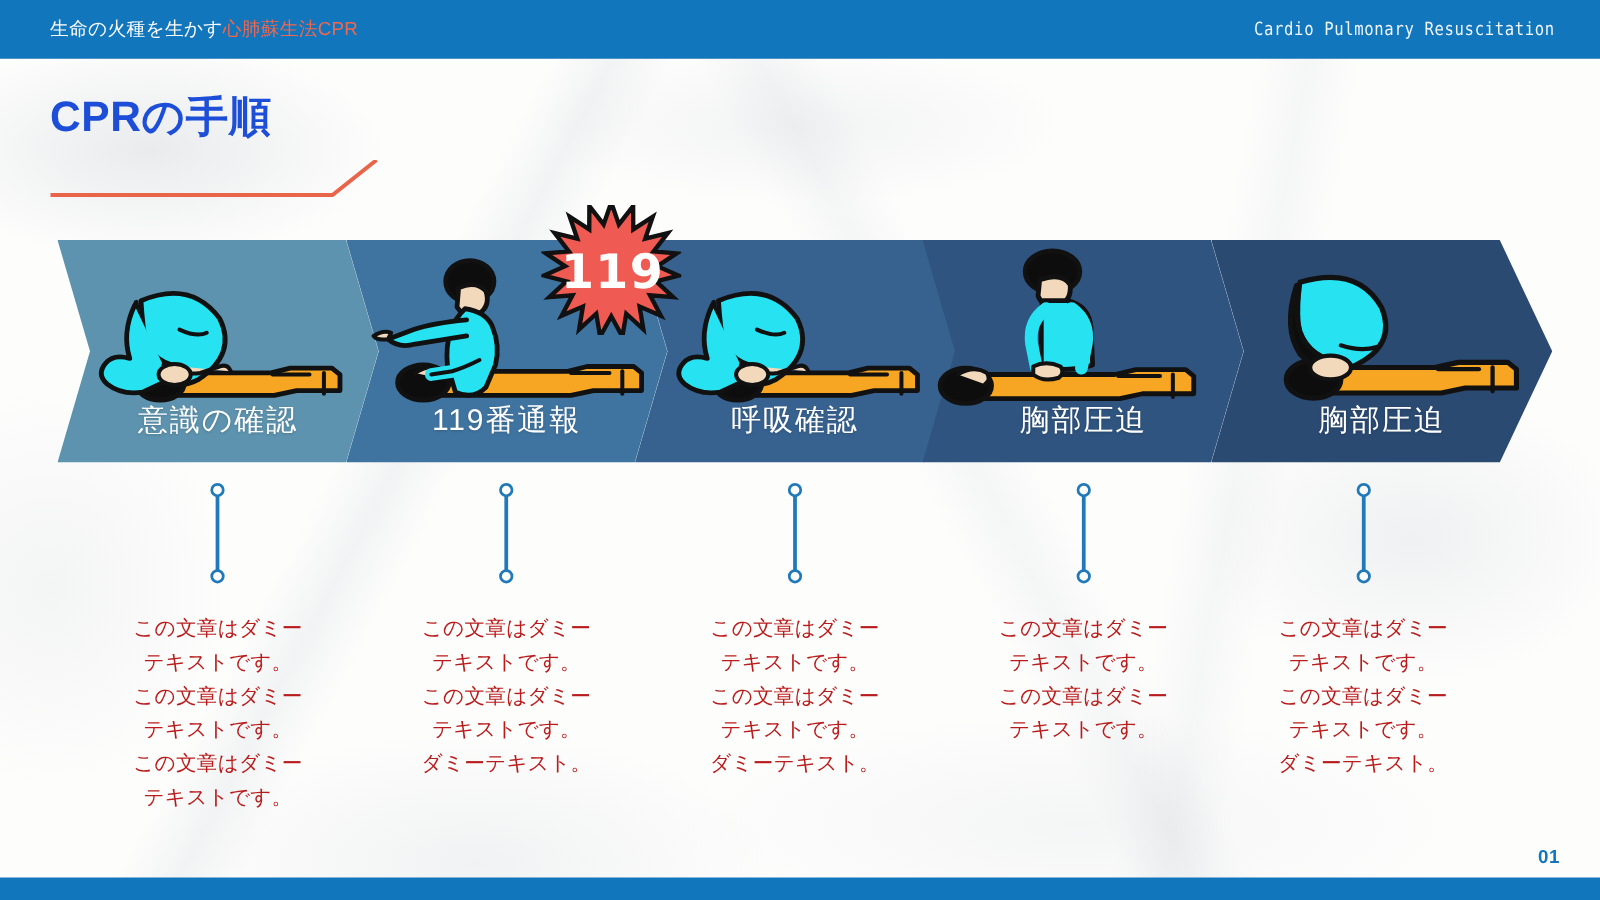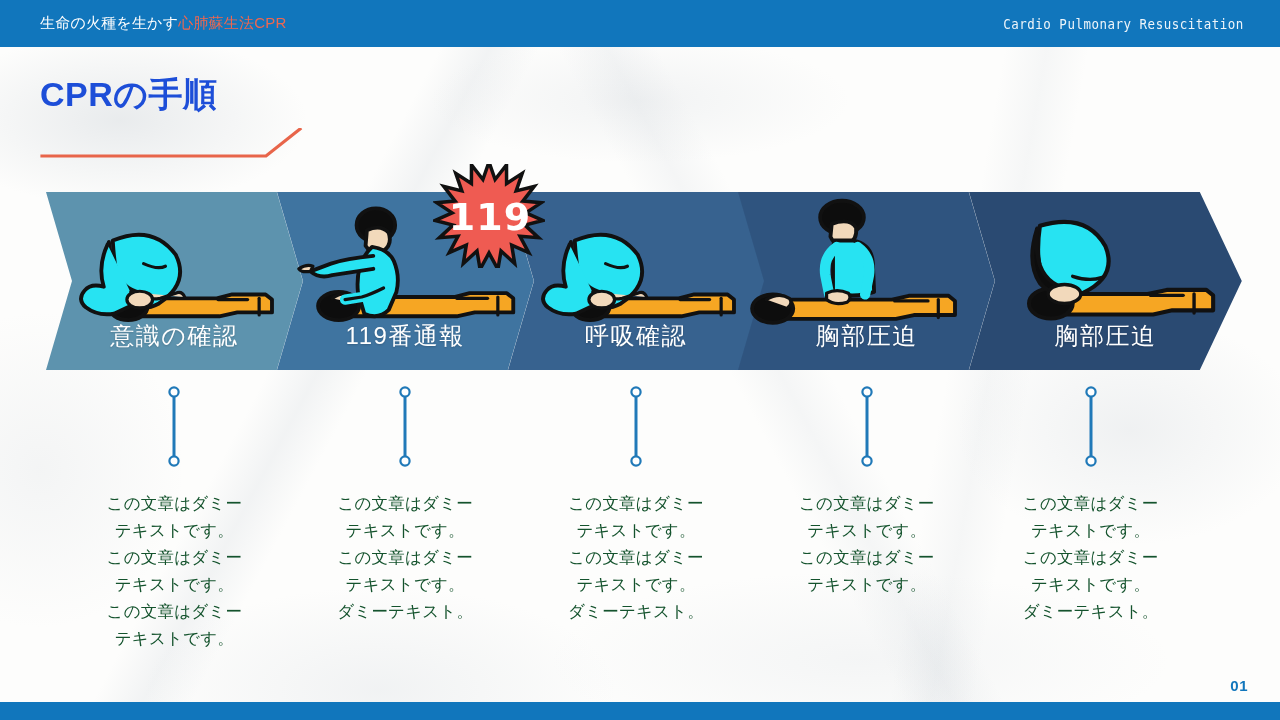--- a/index.html
+++ b/index.html
@@ -70,21 +70,21 @@
   }
   .step-art{ position:absolute; left:0; top:0; width:100%; height:132px; z-index:3; }
   .badge119{ position:absolute; z-index:6; }
 
   
   .connector{ position:absolute; width:14px; height:82px; z-index:5; }
 
   
   .col-text{
     position:absolute; width:220px;
-    text-align:center; color:#14532d;
+    text-align:center; color:#b91c1c;
     font-size:16.5px; line-height:27px;
     letter-spacing:.2px;
   }
 
   
   #page-num{
     position:absolute; right:32px; bottom:26px;
     color:#1176bc; font-size:15px; font-weight:700; letter-spacing:.5px;
   }
   #footer-bar{

